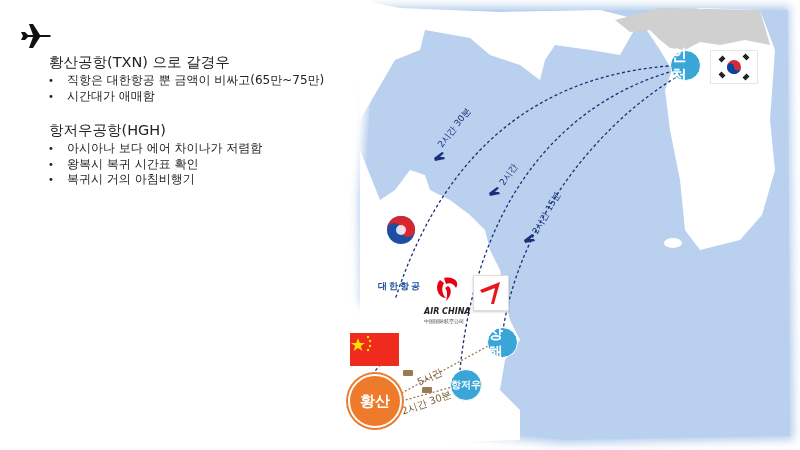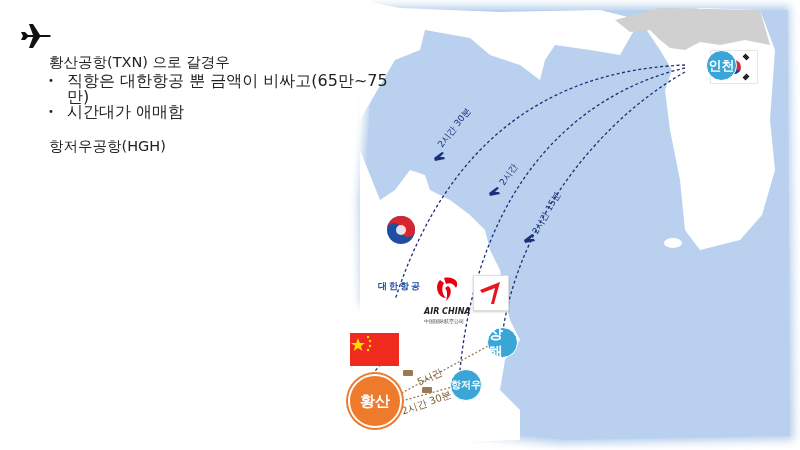--- a/index.html
+++ b/index.html
@@ -2,28 +2,28 @@
 <html><head>
 <meta charset="utf-8">
 <style>
   html, body { margin:0; padding:0; }
   body { width:800px; height:450px; background:#ffffff; position:relative; overflow:hidden;
          font-family:"DejaVu Sans", "Liberation Sans", sans-serif; color:#222; }
   .plane-icon { position:absolute; left:19px; top:22px; width:34px; height:28px; }
   .notes { position:absolute; left:48px; top:52px; width:340px; }
   .sec-title { font-size:14.5px; line-height:19px; margin:1px; }
   .notes ul { list-style:none; margin:0; padding:0; }
-  .notes li { font-size:16px; line-height:15.5px; position:relative; padding-left:19px; }
+  .notes li { font-size:12px; line-height:15.5px; position:relative; padding-left:19px; }
   .notes li::before { content:"•"; position:absolute; left:0; top:0; font-size:10px; }
   .gap { height:16px; }
 
   .map { position:absolute; left:0; top:0; width:800px; height:450px; }
   .pin { position:absolute; border-radius:50%; background:#3aa6d8; color:#fff; display:flex;
          align-items:center; justify-content:center; font-weight:bold; border:1.5px solid #fff; }
-  .pin-incheon { left:670px; top:50px; width:29px; height:29px; font-size:13px;margin-left:36px; }
+  .pin-incheon { left:670px; top:50px; width:29px; height:29px; font-size:16px; }
   .pin-shanghai { left:487px; top:327px; width:29px; height:29px; font-size:15px; }
   .pin-hangzhou { left:450px; top:369px; width:30px; height:30px; font-size:10px; }
   .pin-huangshan { left:348px; top:374px; width:50px; height:50px; font-size:15px; background:#ee7a2b;
                    border:2px solid #fff; box-shadow:0 0 0 2px #ee7a2b; }
   .flag-kr { position:absolute; left:710px; top:50px; width:46px; height:32px; background:#fff;
              border:1px solid #e6e6e6; }
   .flag-cn { position:absolute; left:350px; top:333px; width:49px; height:33px; background:#ef2b1d; }
   .logo-7c { position:absolute; left:473px; top:275px; width:34px; height:34px; background:#fff;
              border:1px solid #ddd; box-shadow:0 1px 2px rgba(0,0,0,0.2); }
   .ke-logo { position:absolute; left:386px; top:215px; width:30px; height:30px; }
@@ -84,20 +84,25 @@
 </svg>
 
 <div class="notes">
   <p class="sec-title">황산공항(TXN) 으로 갈경우</p>
   <ul>
     <li>직항은 대한항공 뿐 금액이 비싸고(65만~75만)</li>
     <li>시간대가 애매함</li>
   </ul>
   <div class="gap"></div>
   <p class="sec-title">항저우공항(HGH)</p>
+  <ul>
+    <li>아시아나 보다 에어 차이나가 저렴함</li>
+    <li>왕복시 복귀 시간표 확인</li>
+    <li>복귀시 거의 아침비행기</li>
+  </ul>
 </div>
 
 <div class="rlabel" style="left:440px;top:140px;transform:rotate(-52deg);">2시간 30분</div>
 <div class="rlabel" style="left:502px;top:178px;transform:rotate(-55deg);">2시간</div>
 <div class="rlabel" style="left:535px;top:227px;transform:rotate(-60deg);">2시간 15분</div>
 <div class="blabel" style="left:418px;top:376px;transform:rotate(-25deg);">5시간</div>
 <div class="blabel" style="left:402px;top:405px;transform:rotate(-20deg);">2시간 30분</div>
 
 <div class="flag-kr">
   <svg width="46" height="32" viewBox="0 0 46 32">

